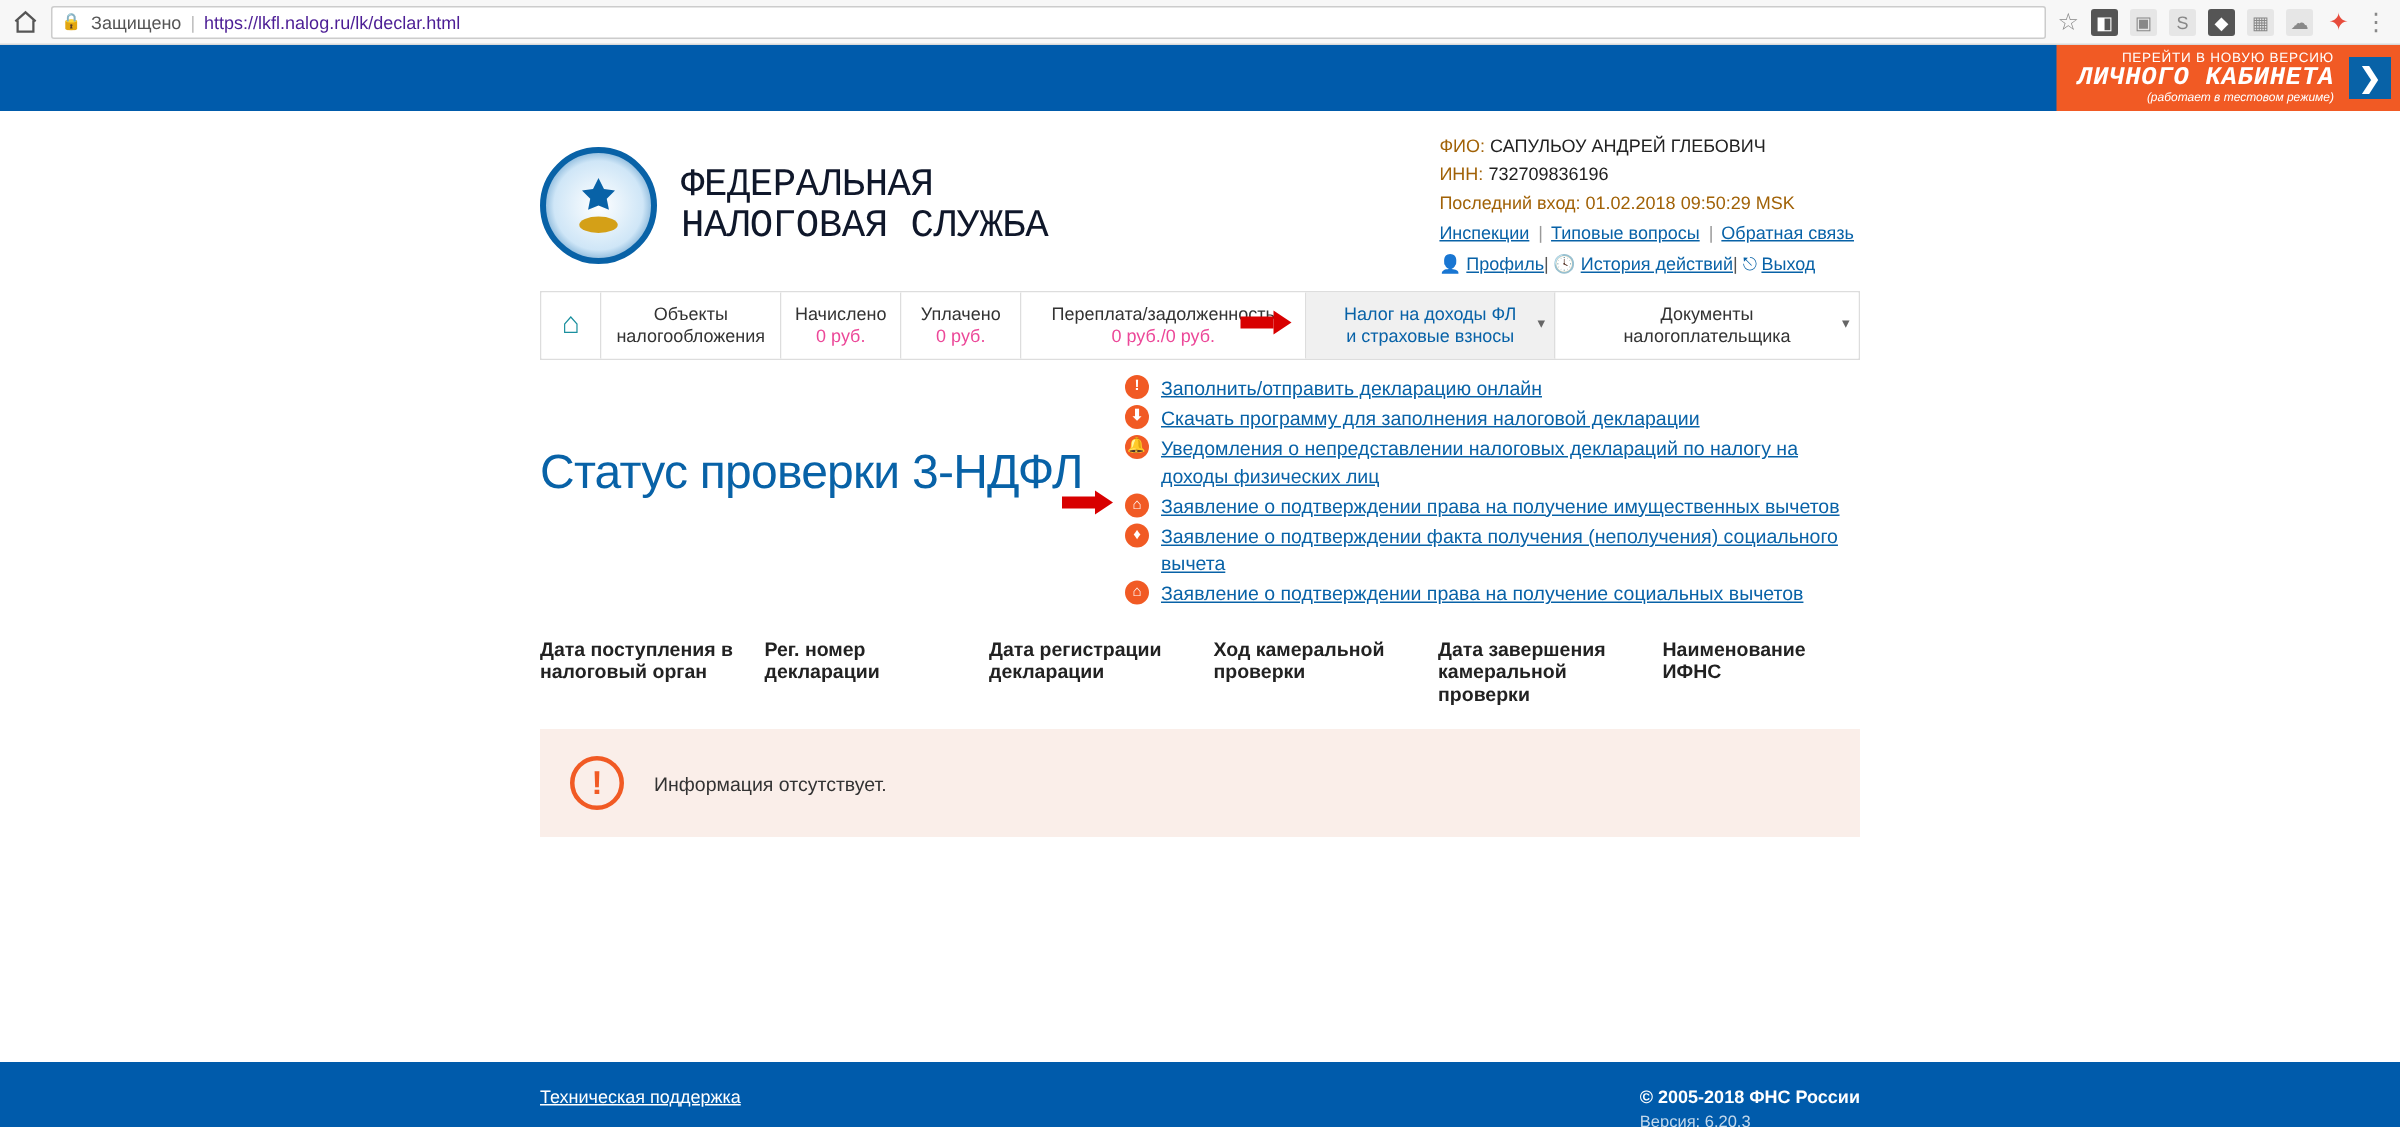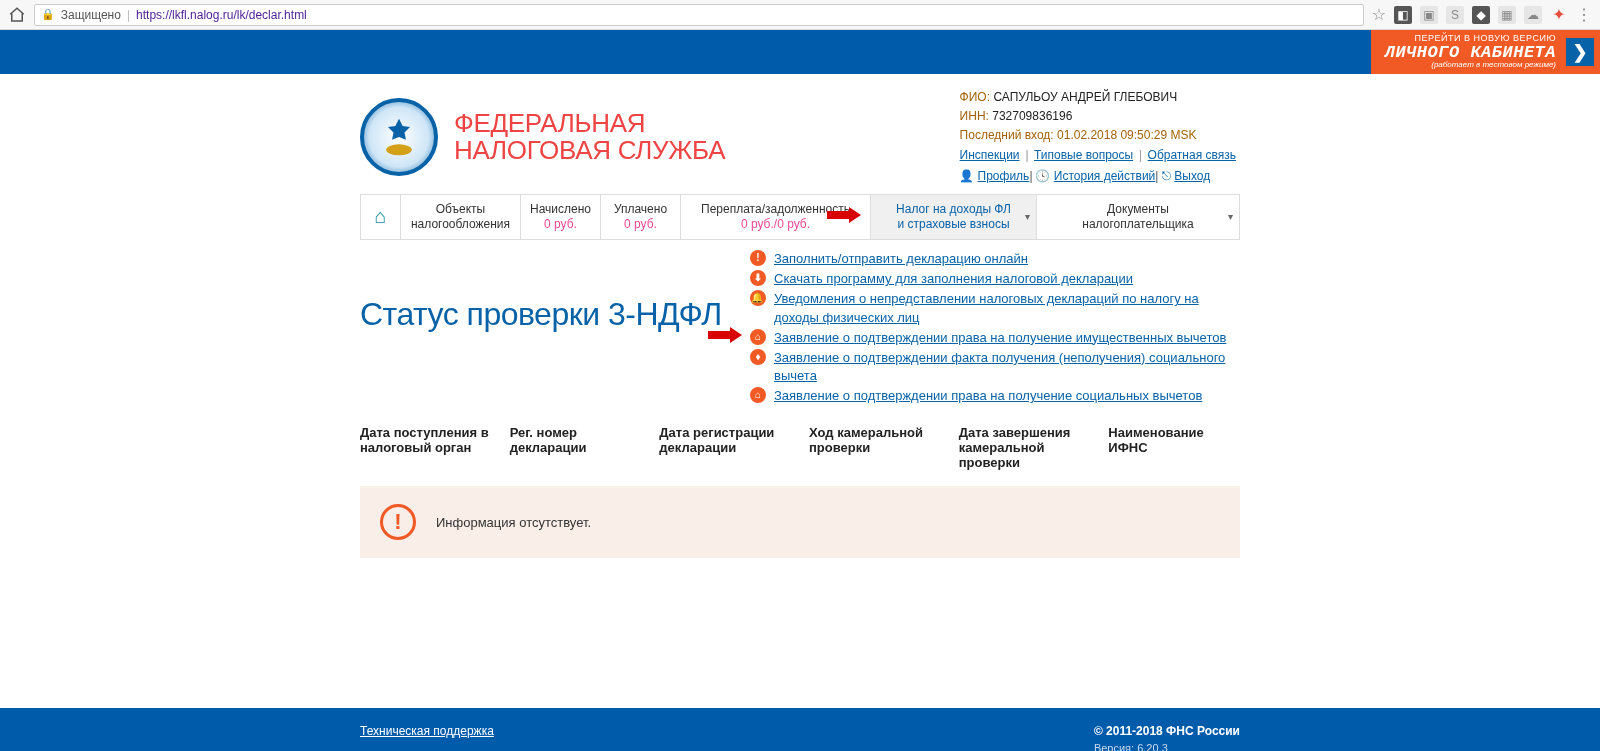--- a/index.html
+++ b/index.html
@@ -28,21 +28,21 @@
   .orange-text .mini { font-size: 8px; font-style: italic; }
   .orange-arrow { width: 28px; height: 28px; background: #0862a7; color: #fff; display:inline-flex; align-items:center; justify-content:center; font-size:18px; font-weight:bold; }
 
   
   .wrap { width: 880px; margin: 0 auto; }
 
   
   .header-row { display:flex; justify-content:space-between; padding: 14px 0 8px; }
   .logo-block { display:flex; align-items:center; gap: 16px; }
   .logo-circle { width: 78px; height:78px; border-radius:50%; border: 4px solid #0862a7; display:flex; align-items:center; justify-content:center; font-size:30px; background: radial-gradient(circle,#fff 0%,#cfe6f7 60%, #0862a7 100%); color:#0862a7; }
-  .logo-title { font-family: Liberation Sans, sans-serif; font-size: 26px; color: #ef4444; letter-spacing: -0.3px; line-height: 1.05; }
+  .logo-title { font-family: Liberation Mono, monospace; font-size: 26px; color: #0f172a; letter-spacing: -0.3px; line-height: 1.05; }
   .user-info { font-size: 12px; color: #555; line-height: 1.6; }
   .user-info .label { color: #a16207; }
   .user-info .value { color: #222; }
   .user-links a { margin-right: 4px; text-decoration: underline; }
   .user-links .sep { color: #999; margin: 0 2px; }
   .profile-links { margin-top: 2px; }
   .profile-links .picon { color:#0862a7; margin-right:3px; }
 
   
   .nav-tabs { display:flex; border:1px solid #ddd; height: 46px; margin-bottom: 10px;}
@@ -232,17 +232,17 @@
     <span class="info-icon">!</span>
     <span>Информация отсутствует.</span>
   </div>
 
 </div>
 
 <div class="footer">
   <div class="wrap">
     <a href="#">Техническая поддержка</a>
     <div>
-      <div><strong>© 2011-2018 ФНС России</strong></div>
+      <div><strong>© 2005-2018 ФНС России</strong></div>
       <div class="ver">Версия: 6.20.3</div>
     </div>
   </div>
 </div>
 
 </body></html>

